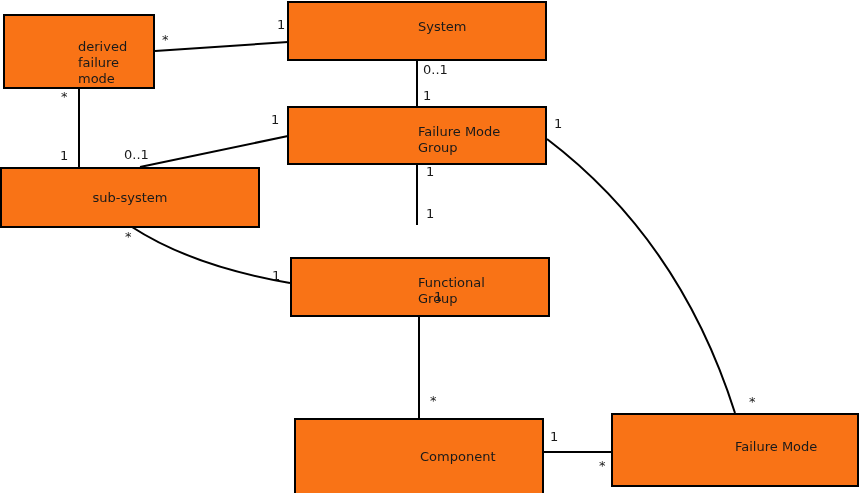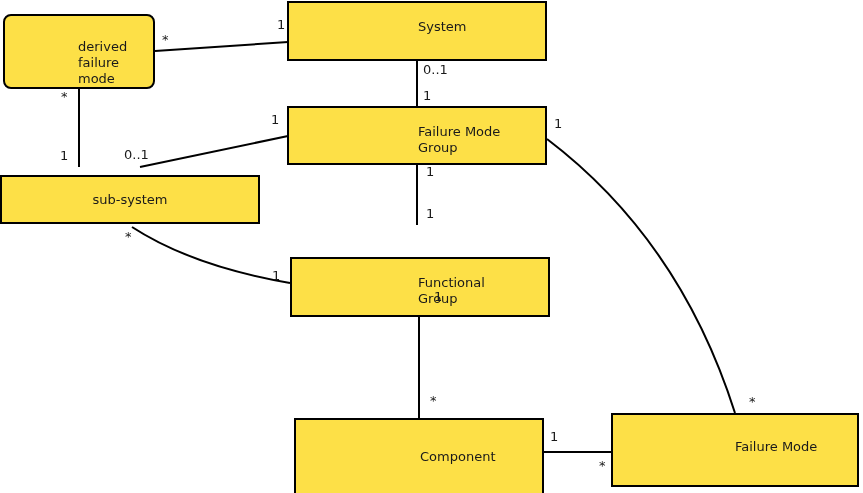--- a/index.html
+++ b/index.html
@@ -23,21 +23,21 @@
     z-index: 1;
   }
   .connectors path {
     stroke: #000000;
     stroke-width: 2;
     fill: none;
   }
   .box {
     position: absolute;
     z-index: 2;
-    background: #fde047;
+    background: #f97316;
     border: 2px solid #000000;
     box-sizing: border-box;
     display: flex;
     align-items: center;
     font-size: 13px;
     line-height: 16px;
   }
   .box .label {
     white-space: pre-line;
     color: #1a1a1a;
@@ -60,36 +60,36 @@
     <path d="M79,89 L79,167"></path>
     <path d="M140,167 L288,136"></path>
     <path d="M417,61 L417,106"></path>
     <path d="M417,165 L417,225"></path>
     <path d="M419,285 L419,418"></path>
     <path d="M132,227 Q192,266 290,283"></path>
     <path d="M547,139 Q680,240 735,413"></path>
     <path d="M544,452 L611,452"></path>
   </svg>
 
-  <div class="box" style="left:3px; top:14px; width:152px; height:75px; padding-left:73px; padding-top:22px;border-radius:8px;">
+  <div class="box" style="left:3px; top:14px; width:152px; height:75px; padding-left:73px; padding-top:22px;">
     <div class="label">derived
 failure
 mode</div>
   </div>
 
   <div class="box" style="left:287px; top:1px; width:260px; height:60px; padding-left:129px; padding-bottom:8px;">
     <div class="label">System</div>
   </div>
 
   <div class="box" style="left:287px; top:106px; width:260px; height:59px; padding-left:129px; padding-top:8px;">
     <div class="label">Failure Mode
 Group</div>
   </div>
 
-  <div class="box" style="left:0px; top:167px; width:260px; height:49px; justify-content:center;margin-top:8px;">
+  <div class="box" style="left:0px; top:167px; width:260px; height:61px; justify-content:center;">
     <div class="label">sub-system</div>
   </div>
 
   <div class="box" style="left:290px; top:225px; width:260px; height:60px; padding-left:126px; padding-top:8px;margin-top:32px;">
     <div class="label">Functional
 Group</div>
   </div>
 
   <div class="box" style="left:294px; top:418px; width:250px; height:81px; padding-left:124px; padding-bottom:4px;">
     <div class="label">Component</div>

